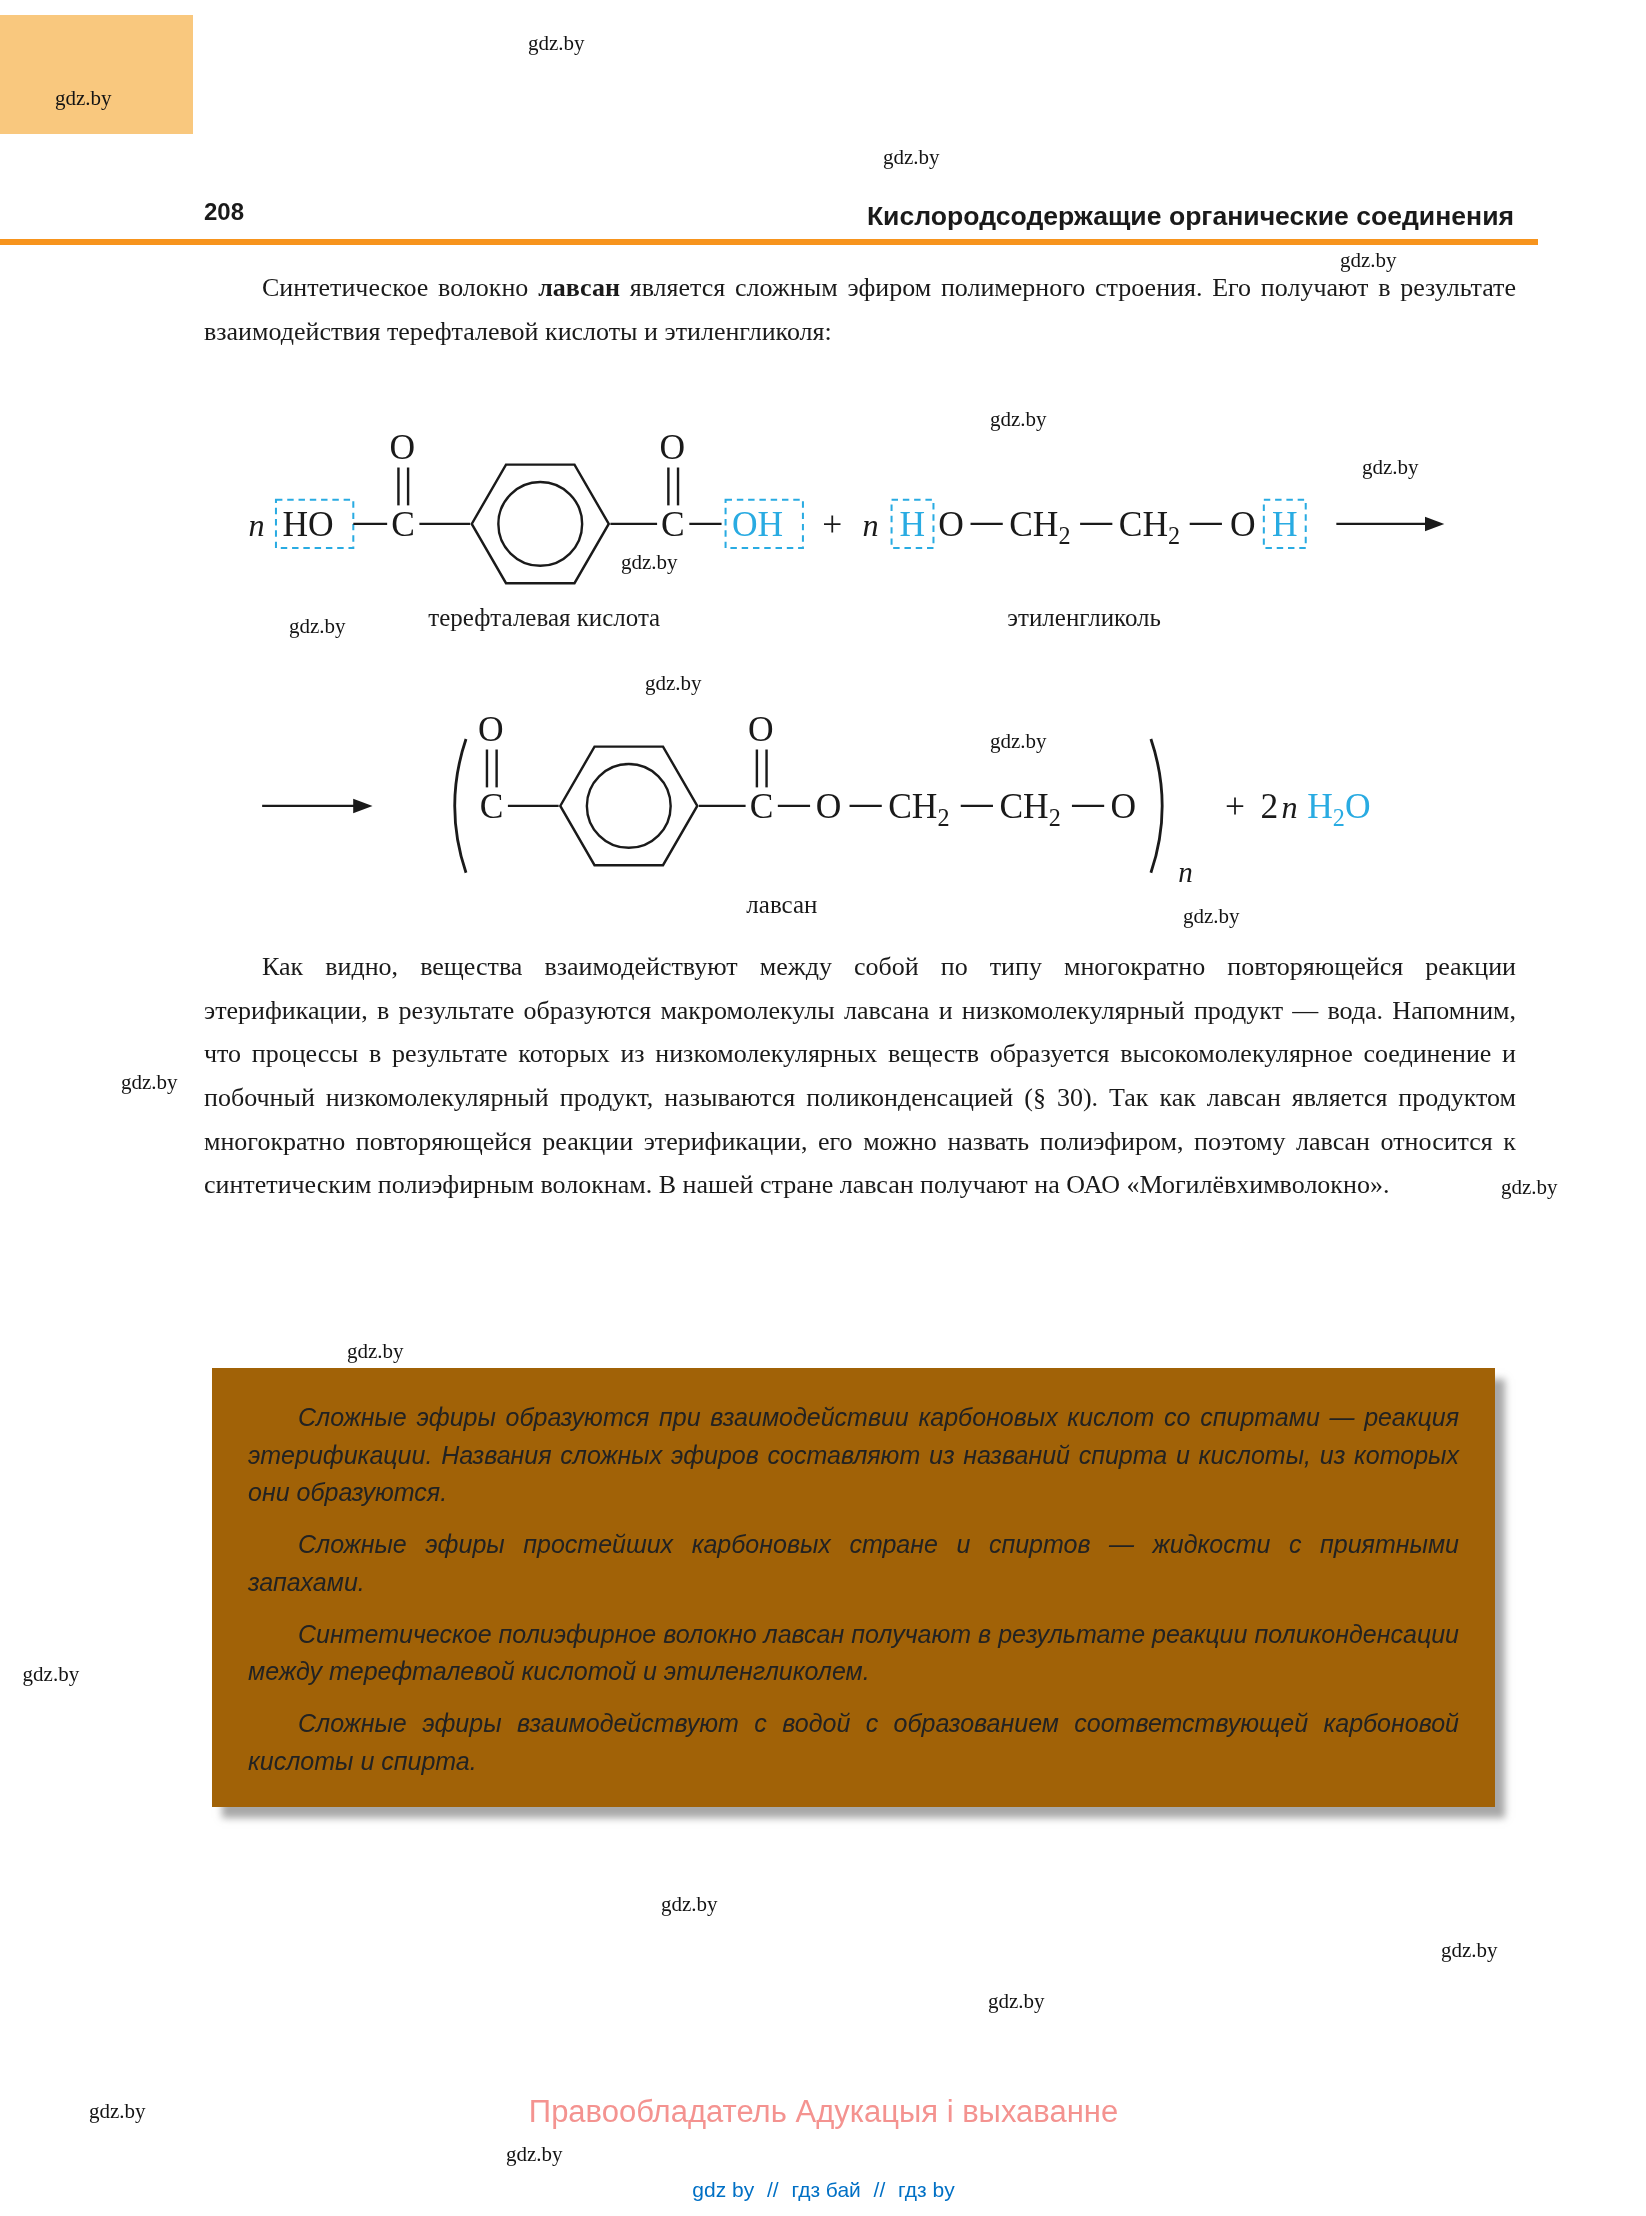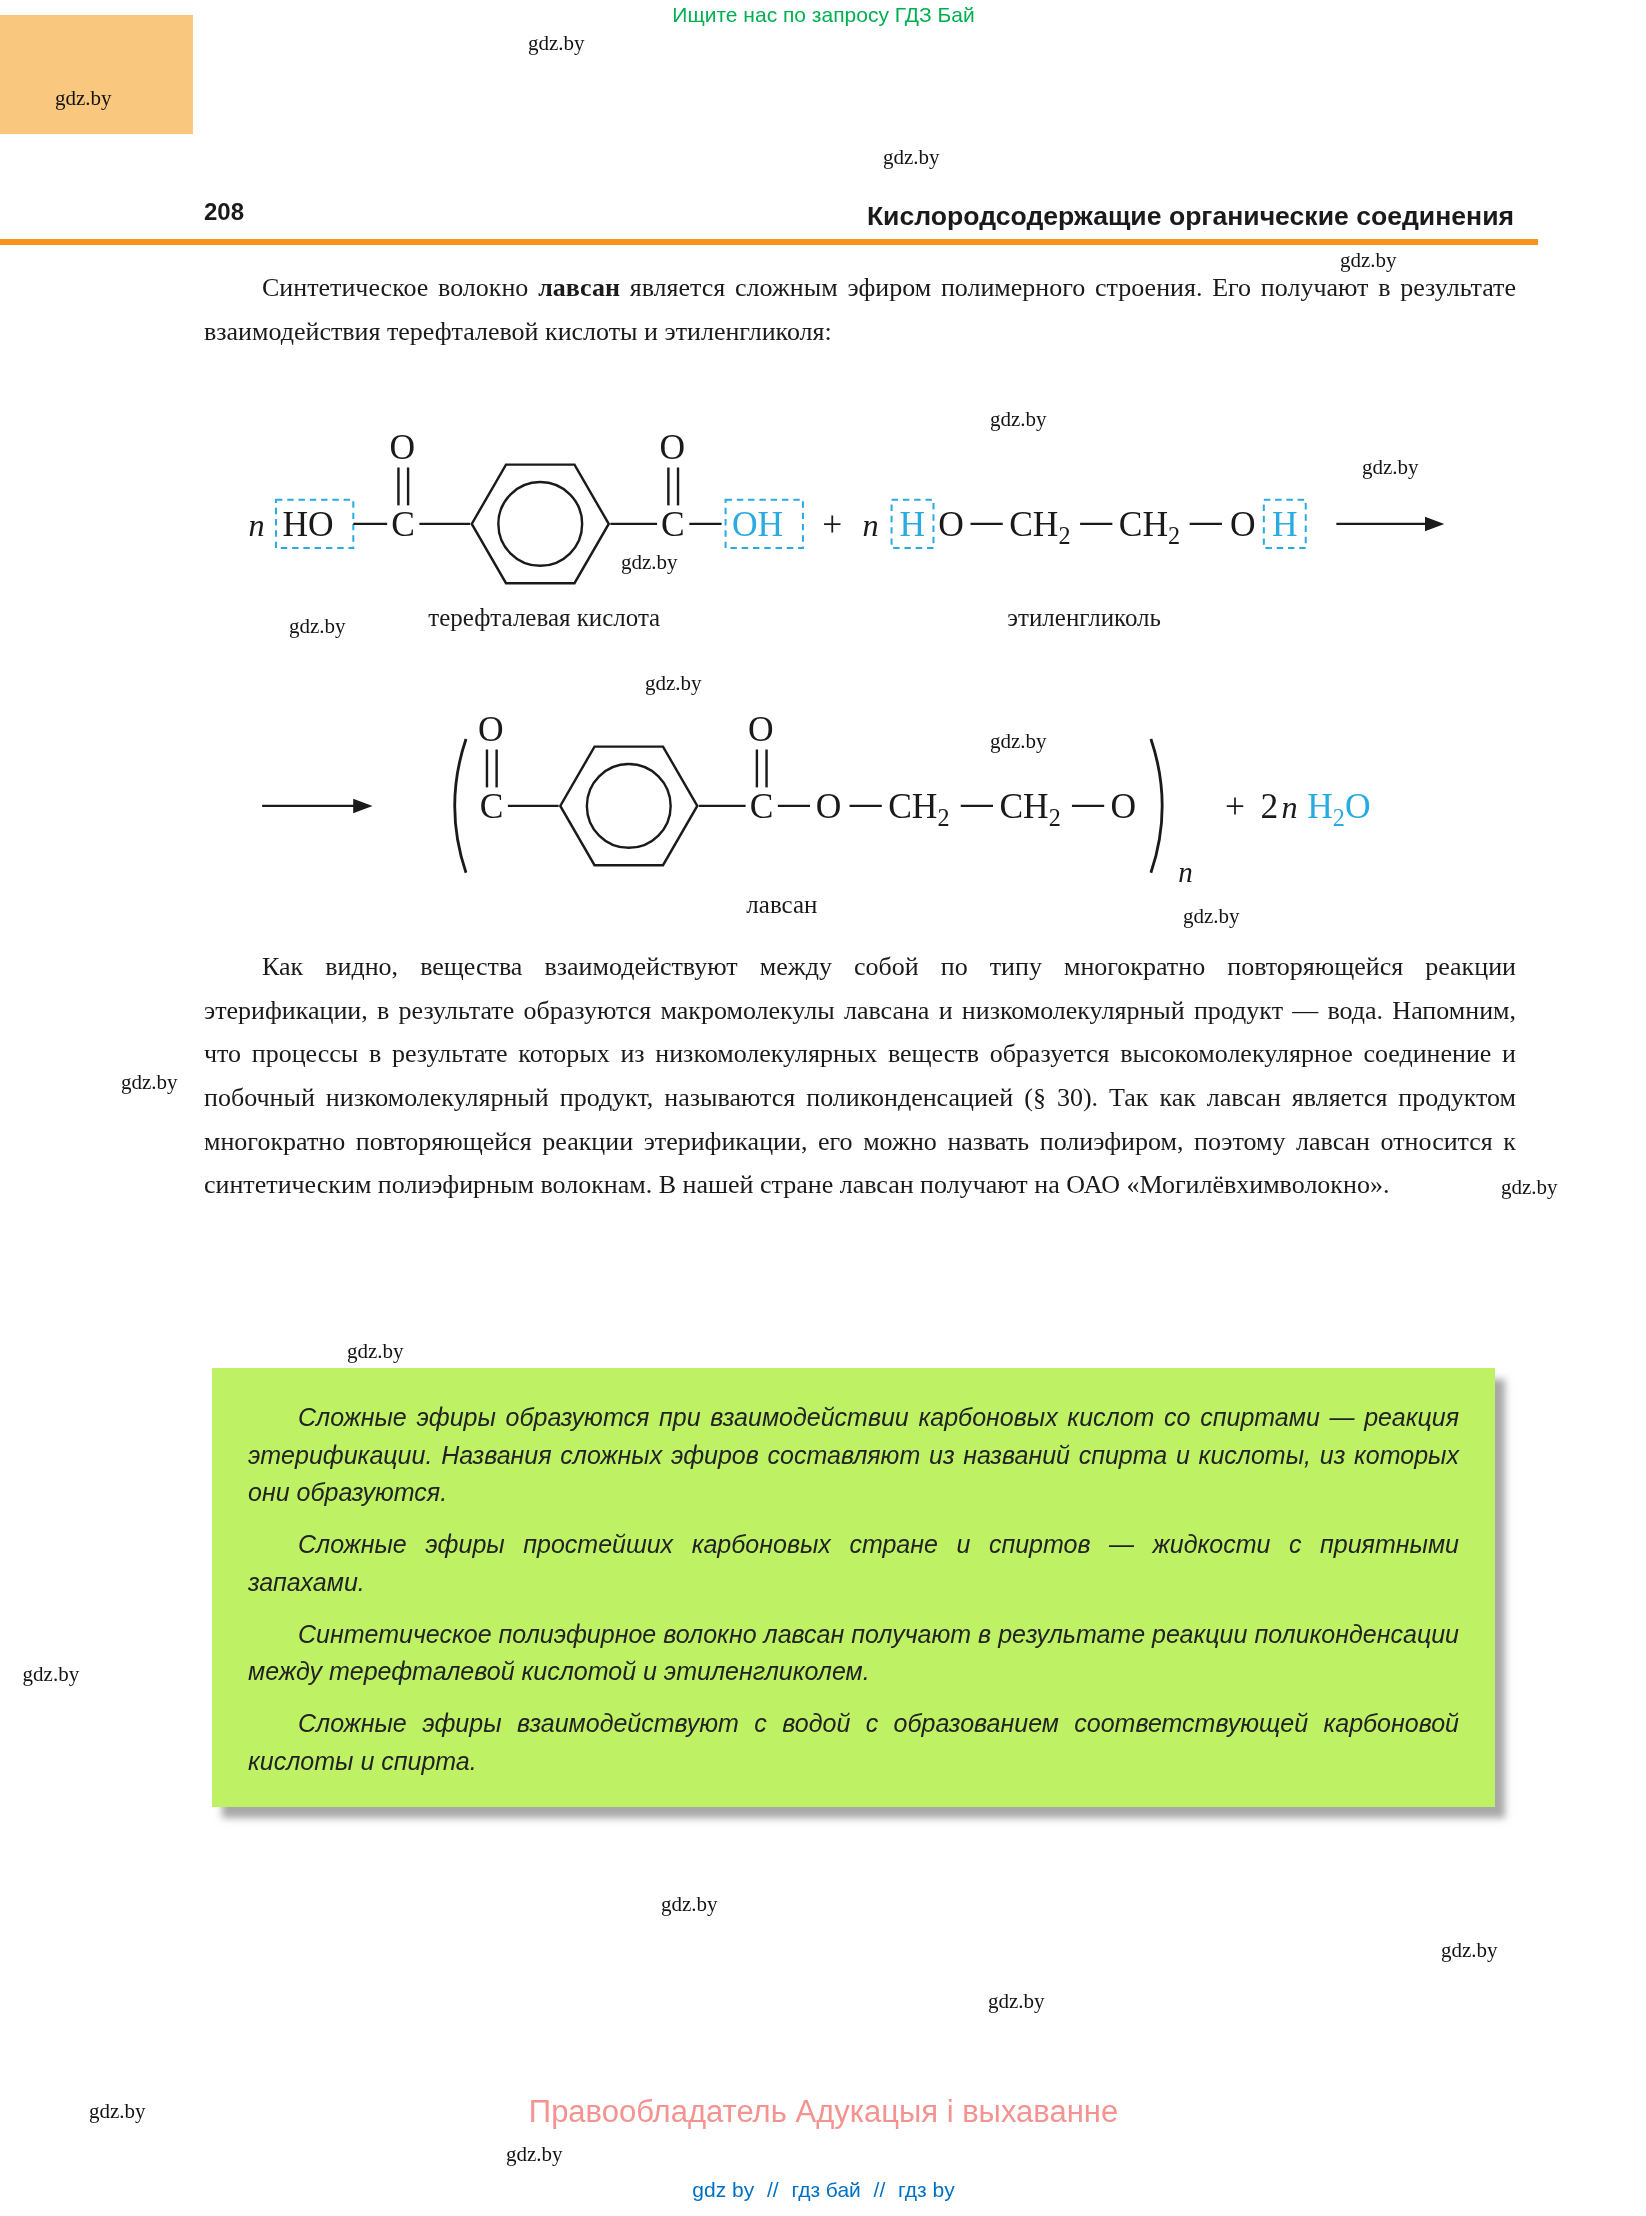--- a/index.html
+++ b/index.html
@@ -46,21 +46,21 @@
   .fm-sub{font-size:30px;}
   .fm-idx{font-family:"Liberation Serif",serif;font-size:36px;font-style:italic;fill:#1a1a1a;}
   .fm-label{font-family:"Liberation Serif",serif;font-size:31px;fill:#1a1a1a;}
   .cyan{fill:#29ABE2;}
   .bond{stroke:#1a1a1a;stroke-width:3;fill:none;}
   .paren{stroke:#1a1a1a;stroke-width:3.5;fill:none;}
   .dash-box{stroke:#29ABE2;stroke-width:2.5;fill:none;stroke-dasharray:8 6;}
   .arrow-head{fill:#1a1a1a;}
   .def-box{
     position:absolute;left:212px;top:1368px;width:1211px;
-    background:#bef264;padding:31px 36px 27px 36px;
+    background:#a16207;padding:31px 36px 27px 36px;
     box-shadow:9.7px 11.3px 7.3px rgba(110,110,110,0.6);
   }
   .def-box p{
     margin:0 0 14.5px 0;font-family:"Liberation Sans",sans-serif;
     font-style:italic;font-size:25px;line-height:1.5;
     text-align:justify;text-indent:50px;color:#222;
   }
   .def-box p:last-child{margin-bottom:0;}
   .publisher{
     position:absolute;left:0;top:2094px;width:100%;text-align:center;
@@ -70,21 +70,20 @@
     position:absolute;left:0;top:2178px;width:100%;text-align:center;
     font-family:"Liberation Sans",sans-serif;font-size:21px;color:#0070C5;
   }
   .footer-links span{margin:0 6.4px;}
 </style>
 </head>
 <body>
 
 <div class="page">
 
-  <div class="top-banner">Ищите нас по запросу ГДЗ Бай</div>
 
   <div class="orange-corner">
     <span class="wm">gdz.by</span>
   </div>
 
   <div class="wm" style="left:528px;top:31px">gdz.by</div>
   <div class="wm" style="left:883px;top:145px">gdz.by</div>
   <div class="wm" style="left:1340px;top:248px">gdz.by</div>
   <div class="wm" style="left:990px;top:407px">gdz.by</div>
   <div class="wm" style="left:1362px;top:455px">gdz.by</div>

